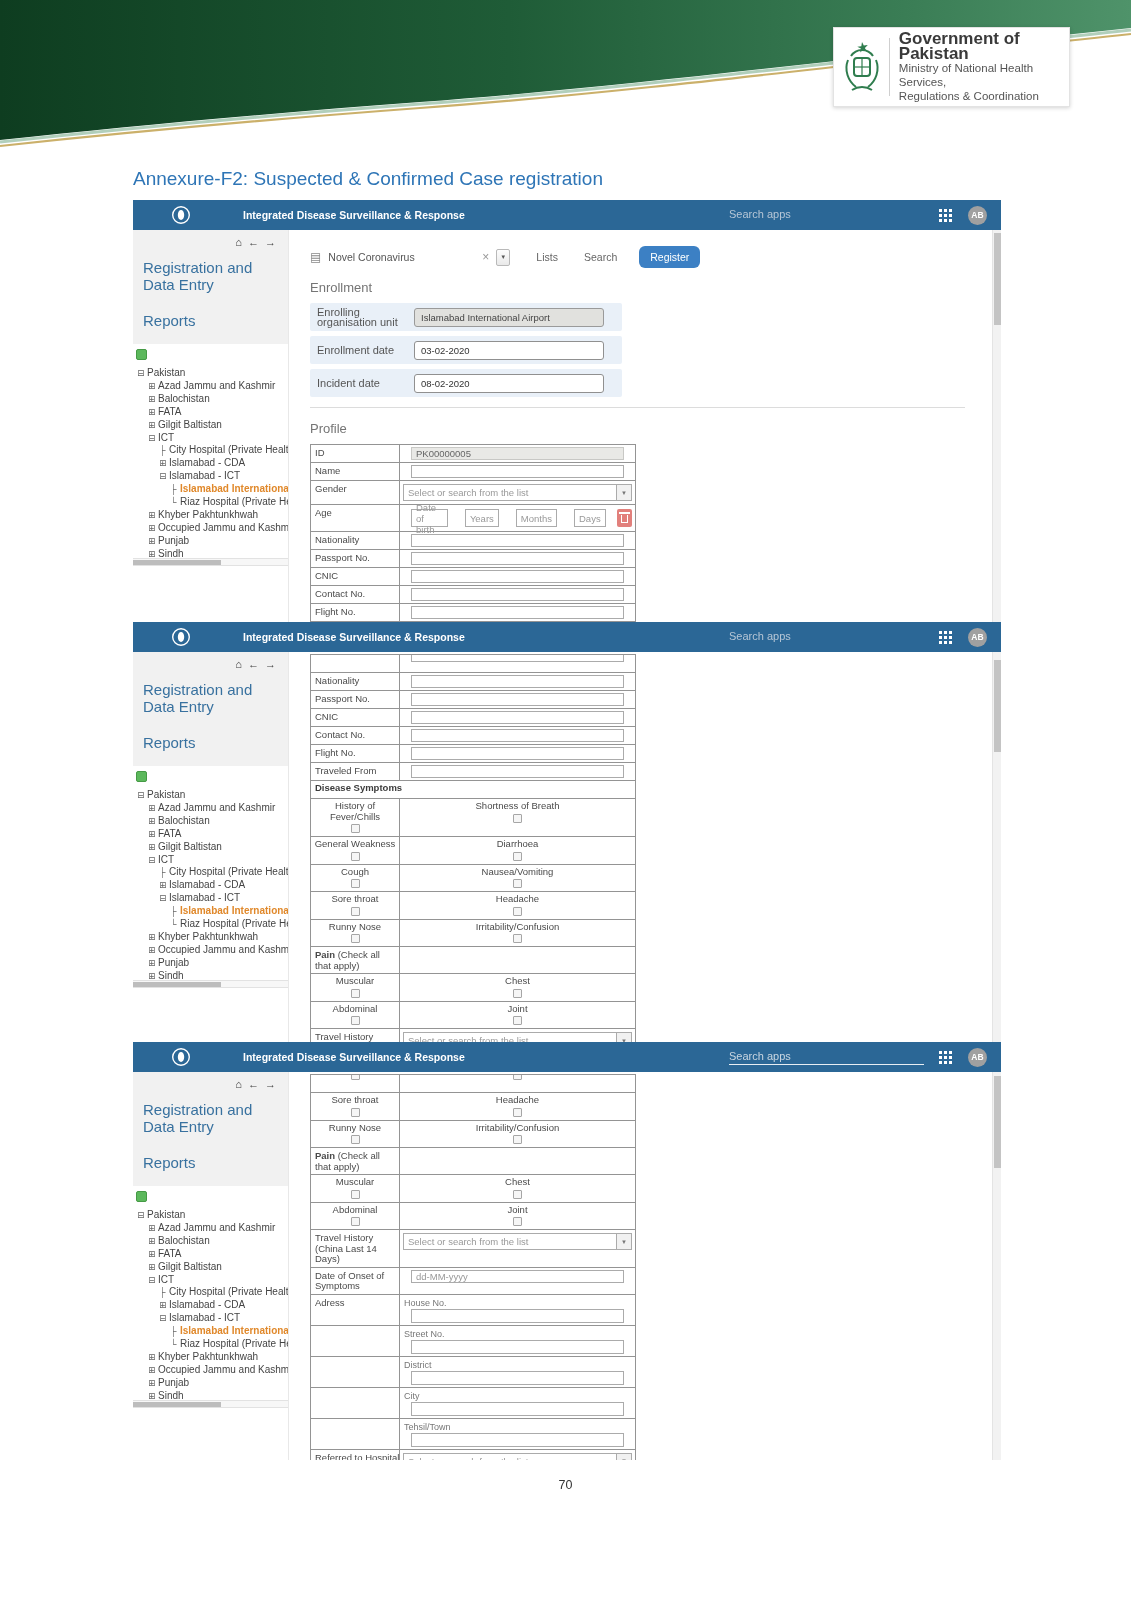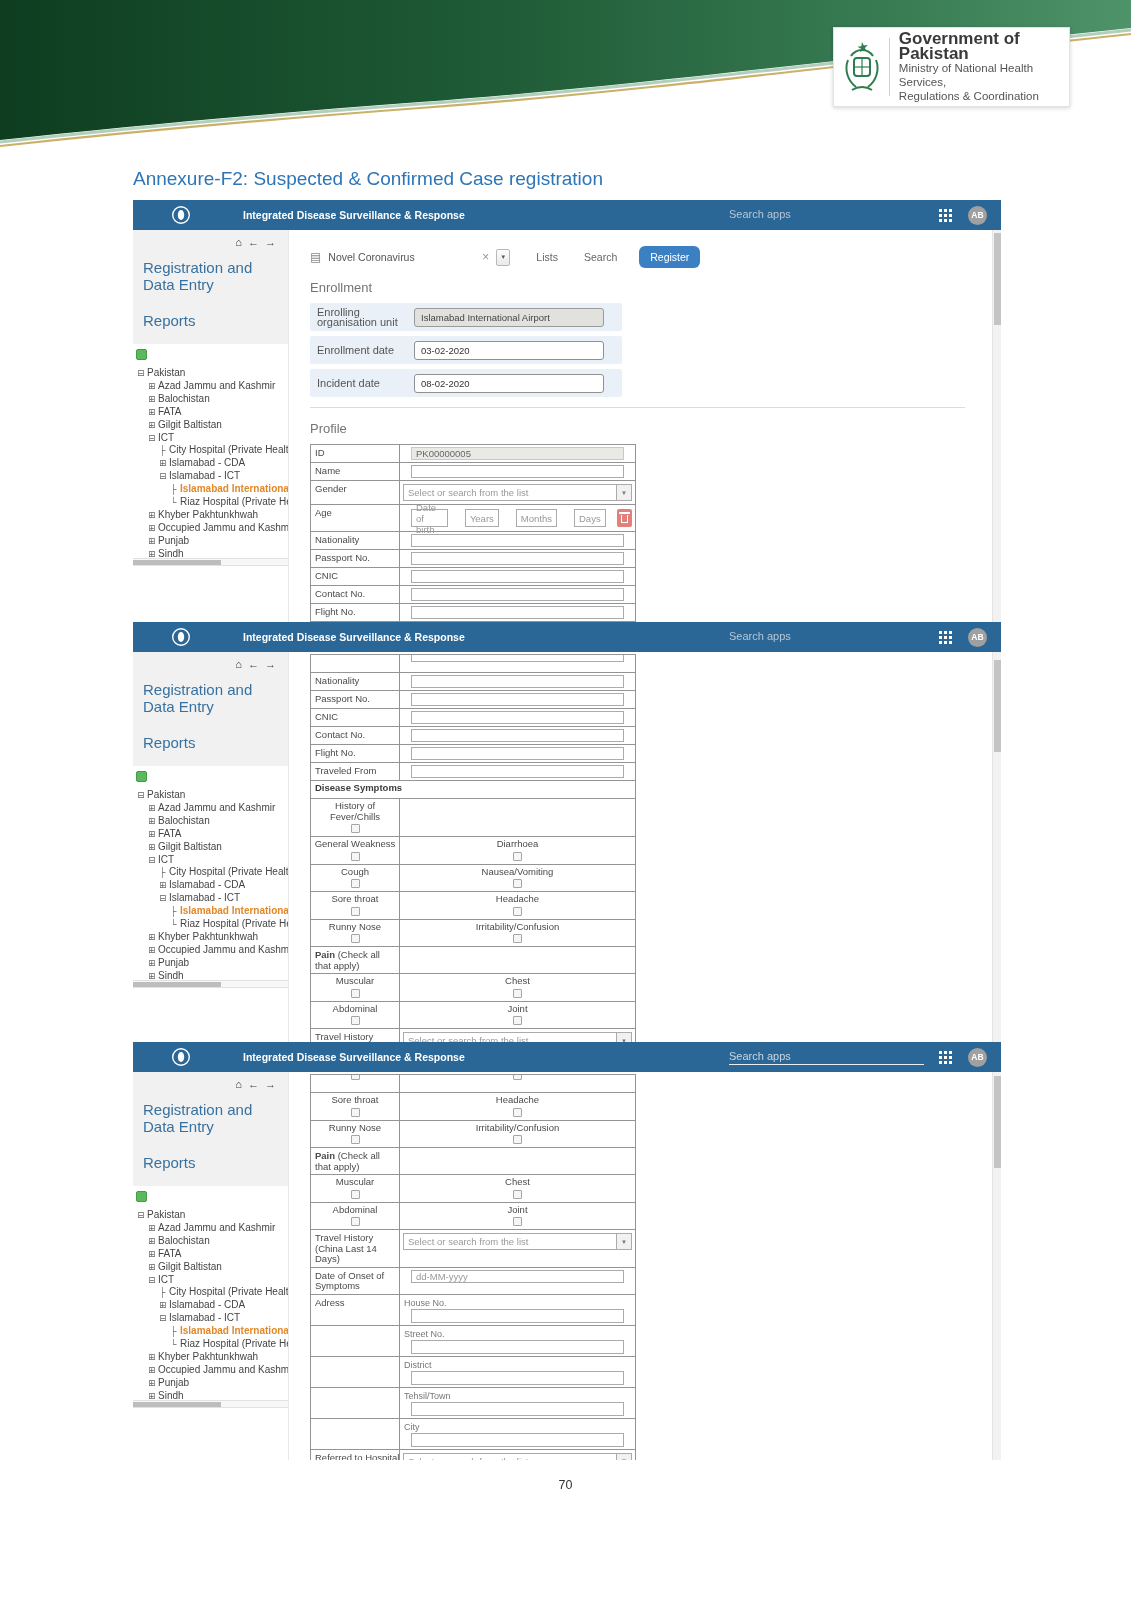--- a/index.html
+++ b/index.html
@@ -392,20 +392,24 @@
               </div>
             </div>
             <div class="frow sectrow">
               <div class="flabel">Disease Symptoms</div>
             </div>
             <div class="frow">
               <div class="flabel pcell">
                 <span class="plab">History of Fever/Chills</span>
                 <span class="cb"></span>
               </div>
+              <div class="fval pcell">
+                <span class="plab">Shortness of Breath</span>
+                <span class="cb"></span>
+              </div>
             </div>
             <div class="frow">
               <div class="flabel pcell">
                 <span class="plab">General Weakness</span>
                 <span class="cb"></span>
               </div>
               <div class="fval pcell">
                 <span class="plab">Diarrhoea</span>
                 <span class="cb"></span>
               </div>
@@ -615,28 +619,28 @@
             <div class="frow subrow">
               <div class="flabel"></div>
               <div class="fval">
                 <div class="sublab">District</div>
                 <div class="tinput"></div>
               </div>
             </div>
             <div class="frow subrow">
               <div class="flabel"></div>
               <div class="fval">
-                <div class="sublab">Tehsil/Town</div>
+                <div class="sublab">City</div>
                 <div class="tinput"></div>
               </div>
             </div>
             <div class="frow subrow">
               <div class="flabel"></div>
               <div class="fval">
-                <div class="sublab">City</div>
+                <div class="sublab">Tehsil/Town</div>
                 <div class="tinput"></div>
               </div>
             </div>
             <div class="frow selrow">
               <div class="flabel nowrap">Referred to Hospital</div>
               <div class="fval">
                 <div class="selectbox">
                   <span class="sph">Select or search from the list</span>
                   <span class="caretbox">▼</span>
                 </div>

